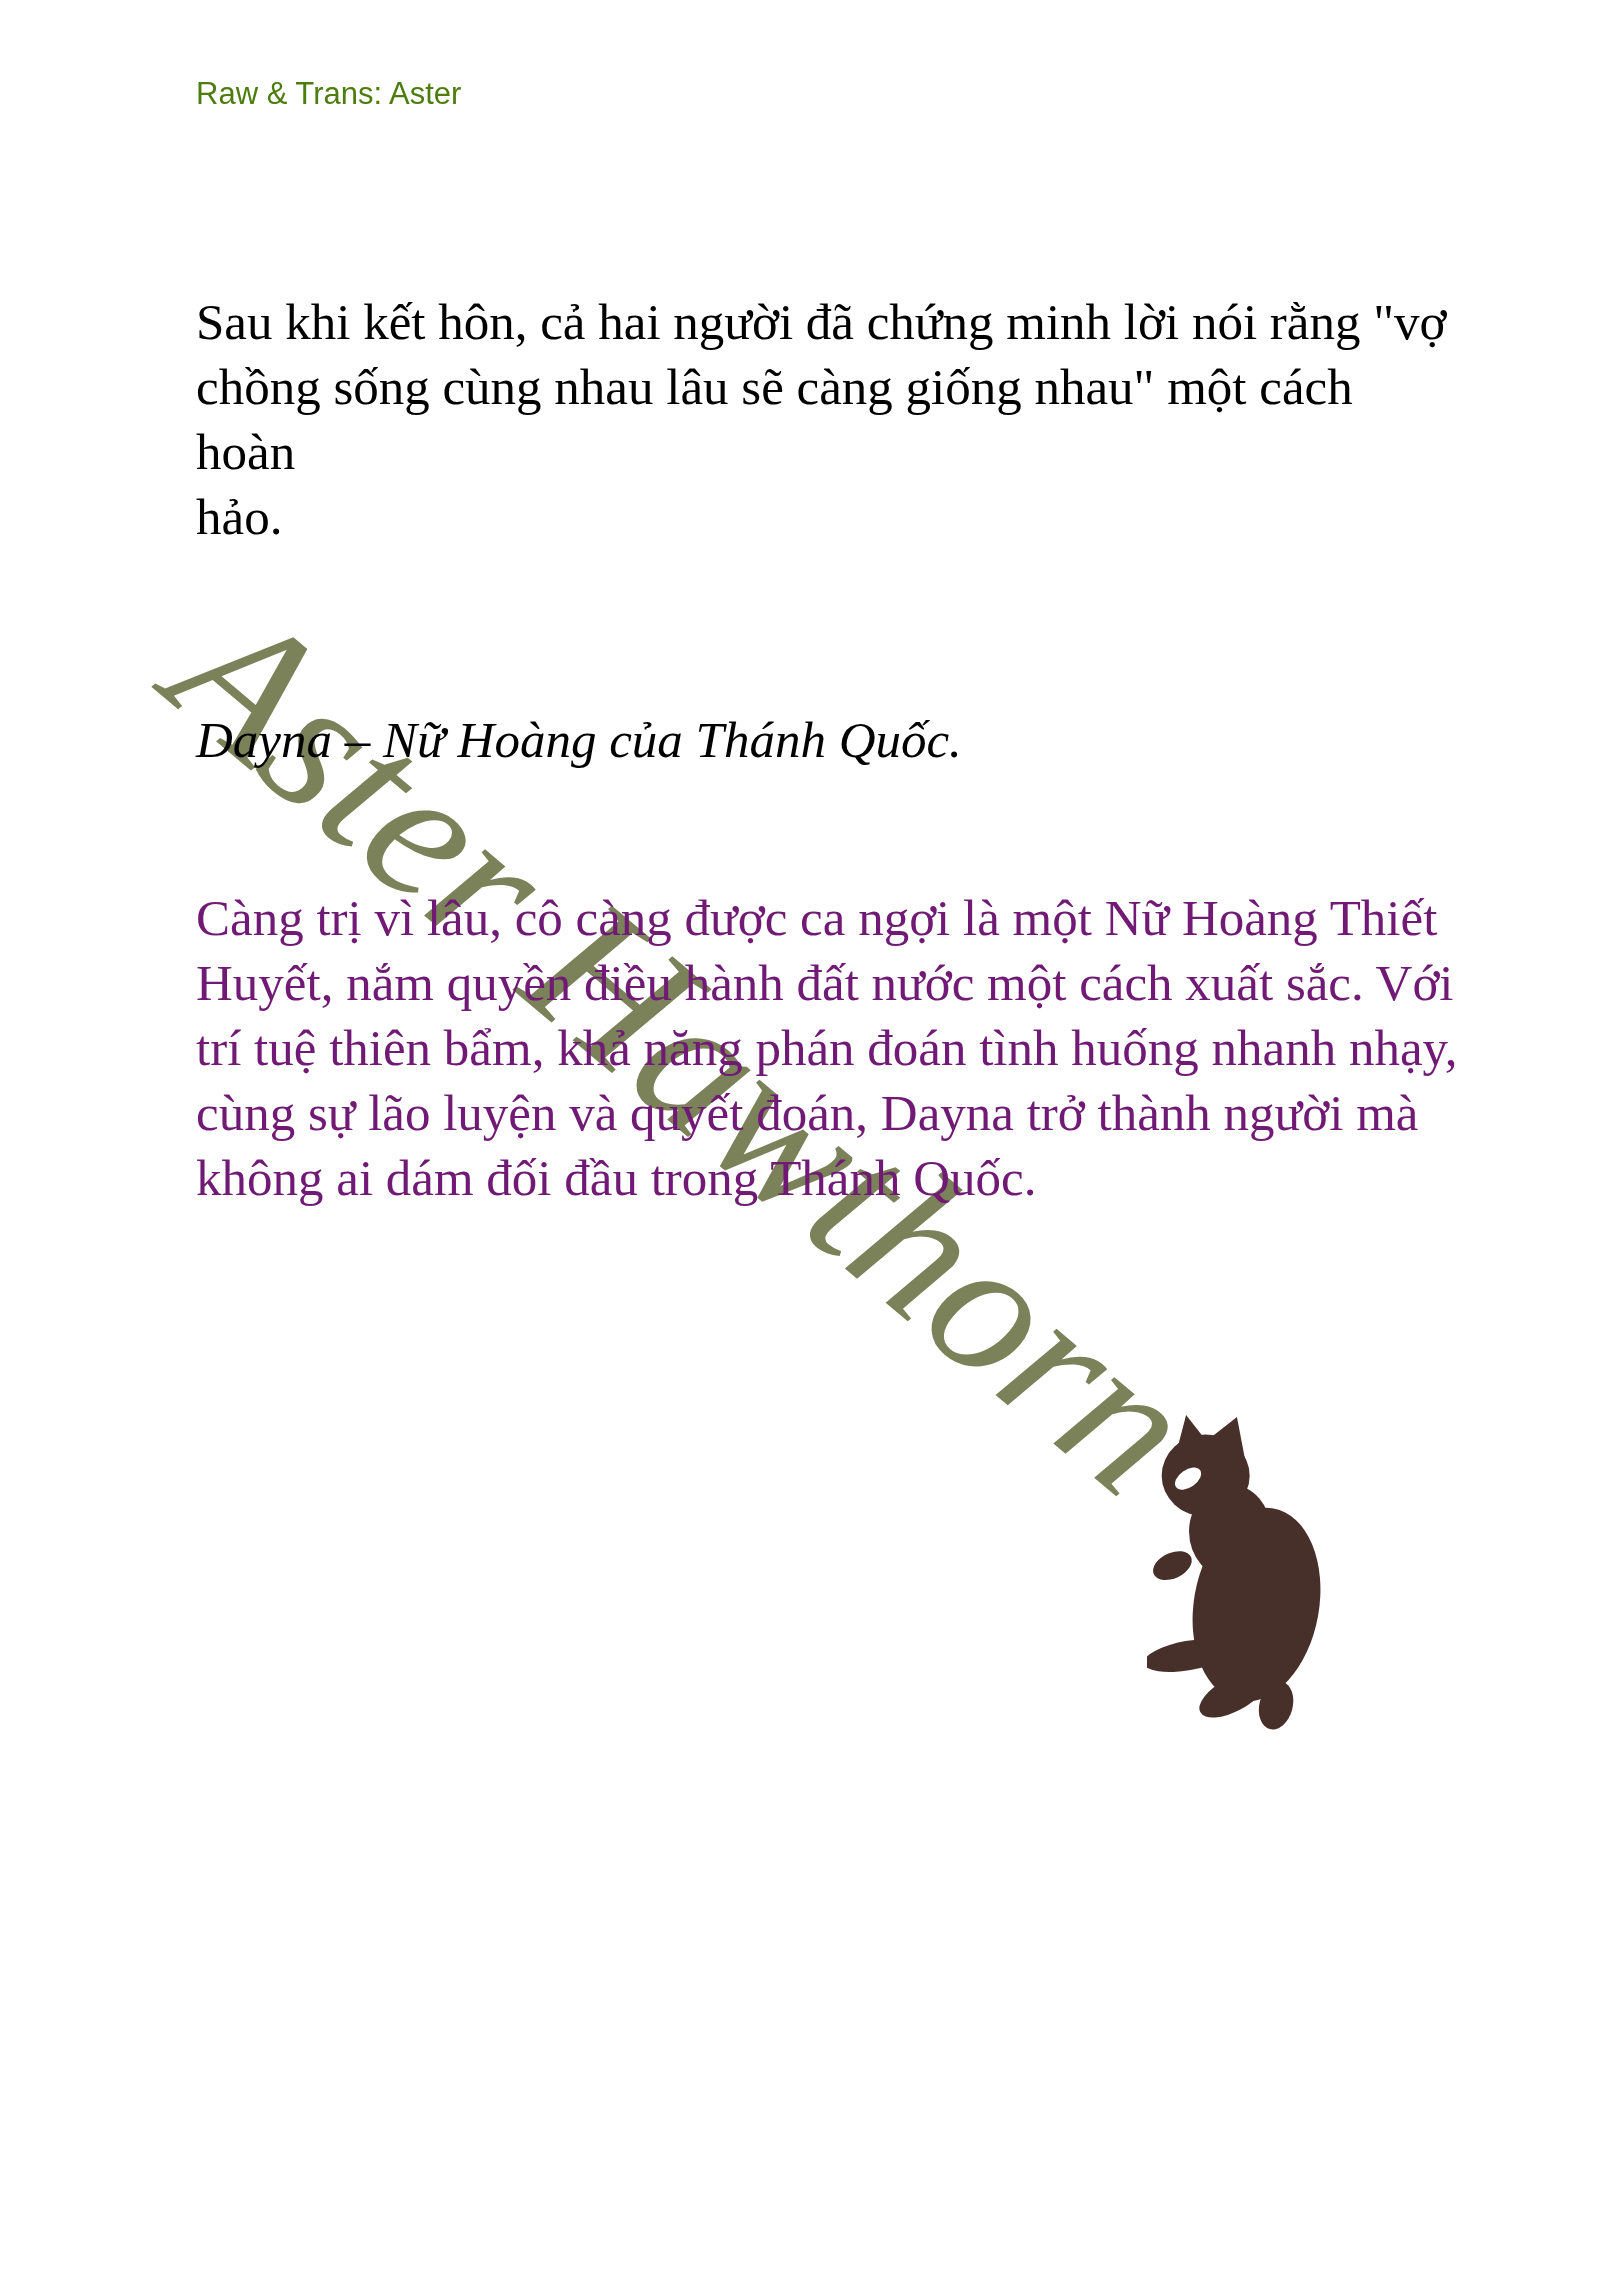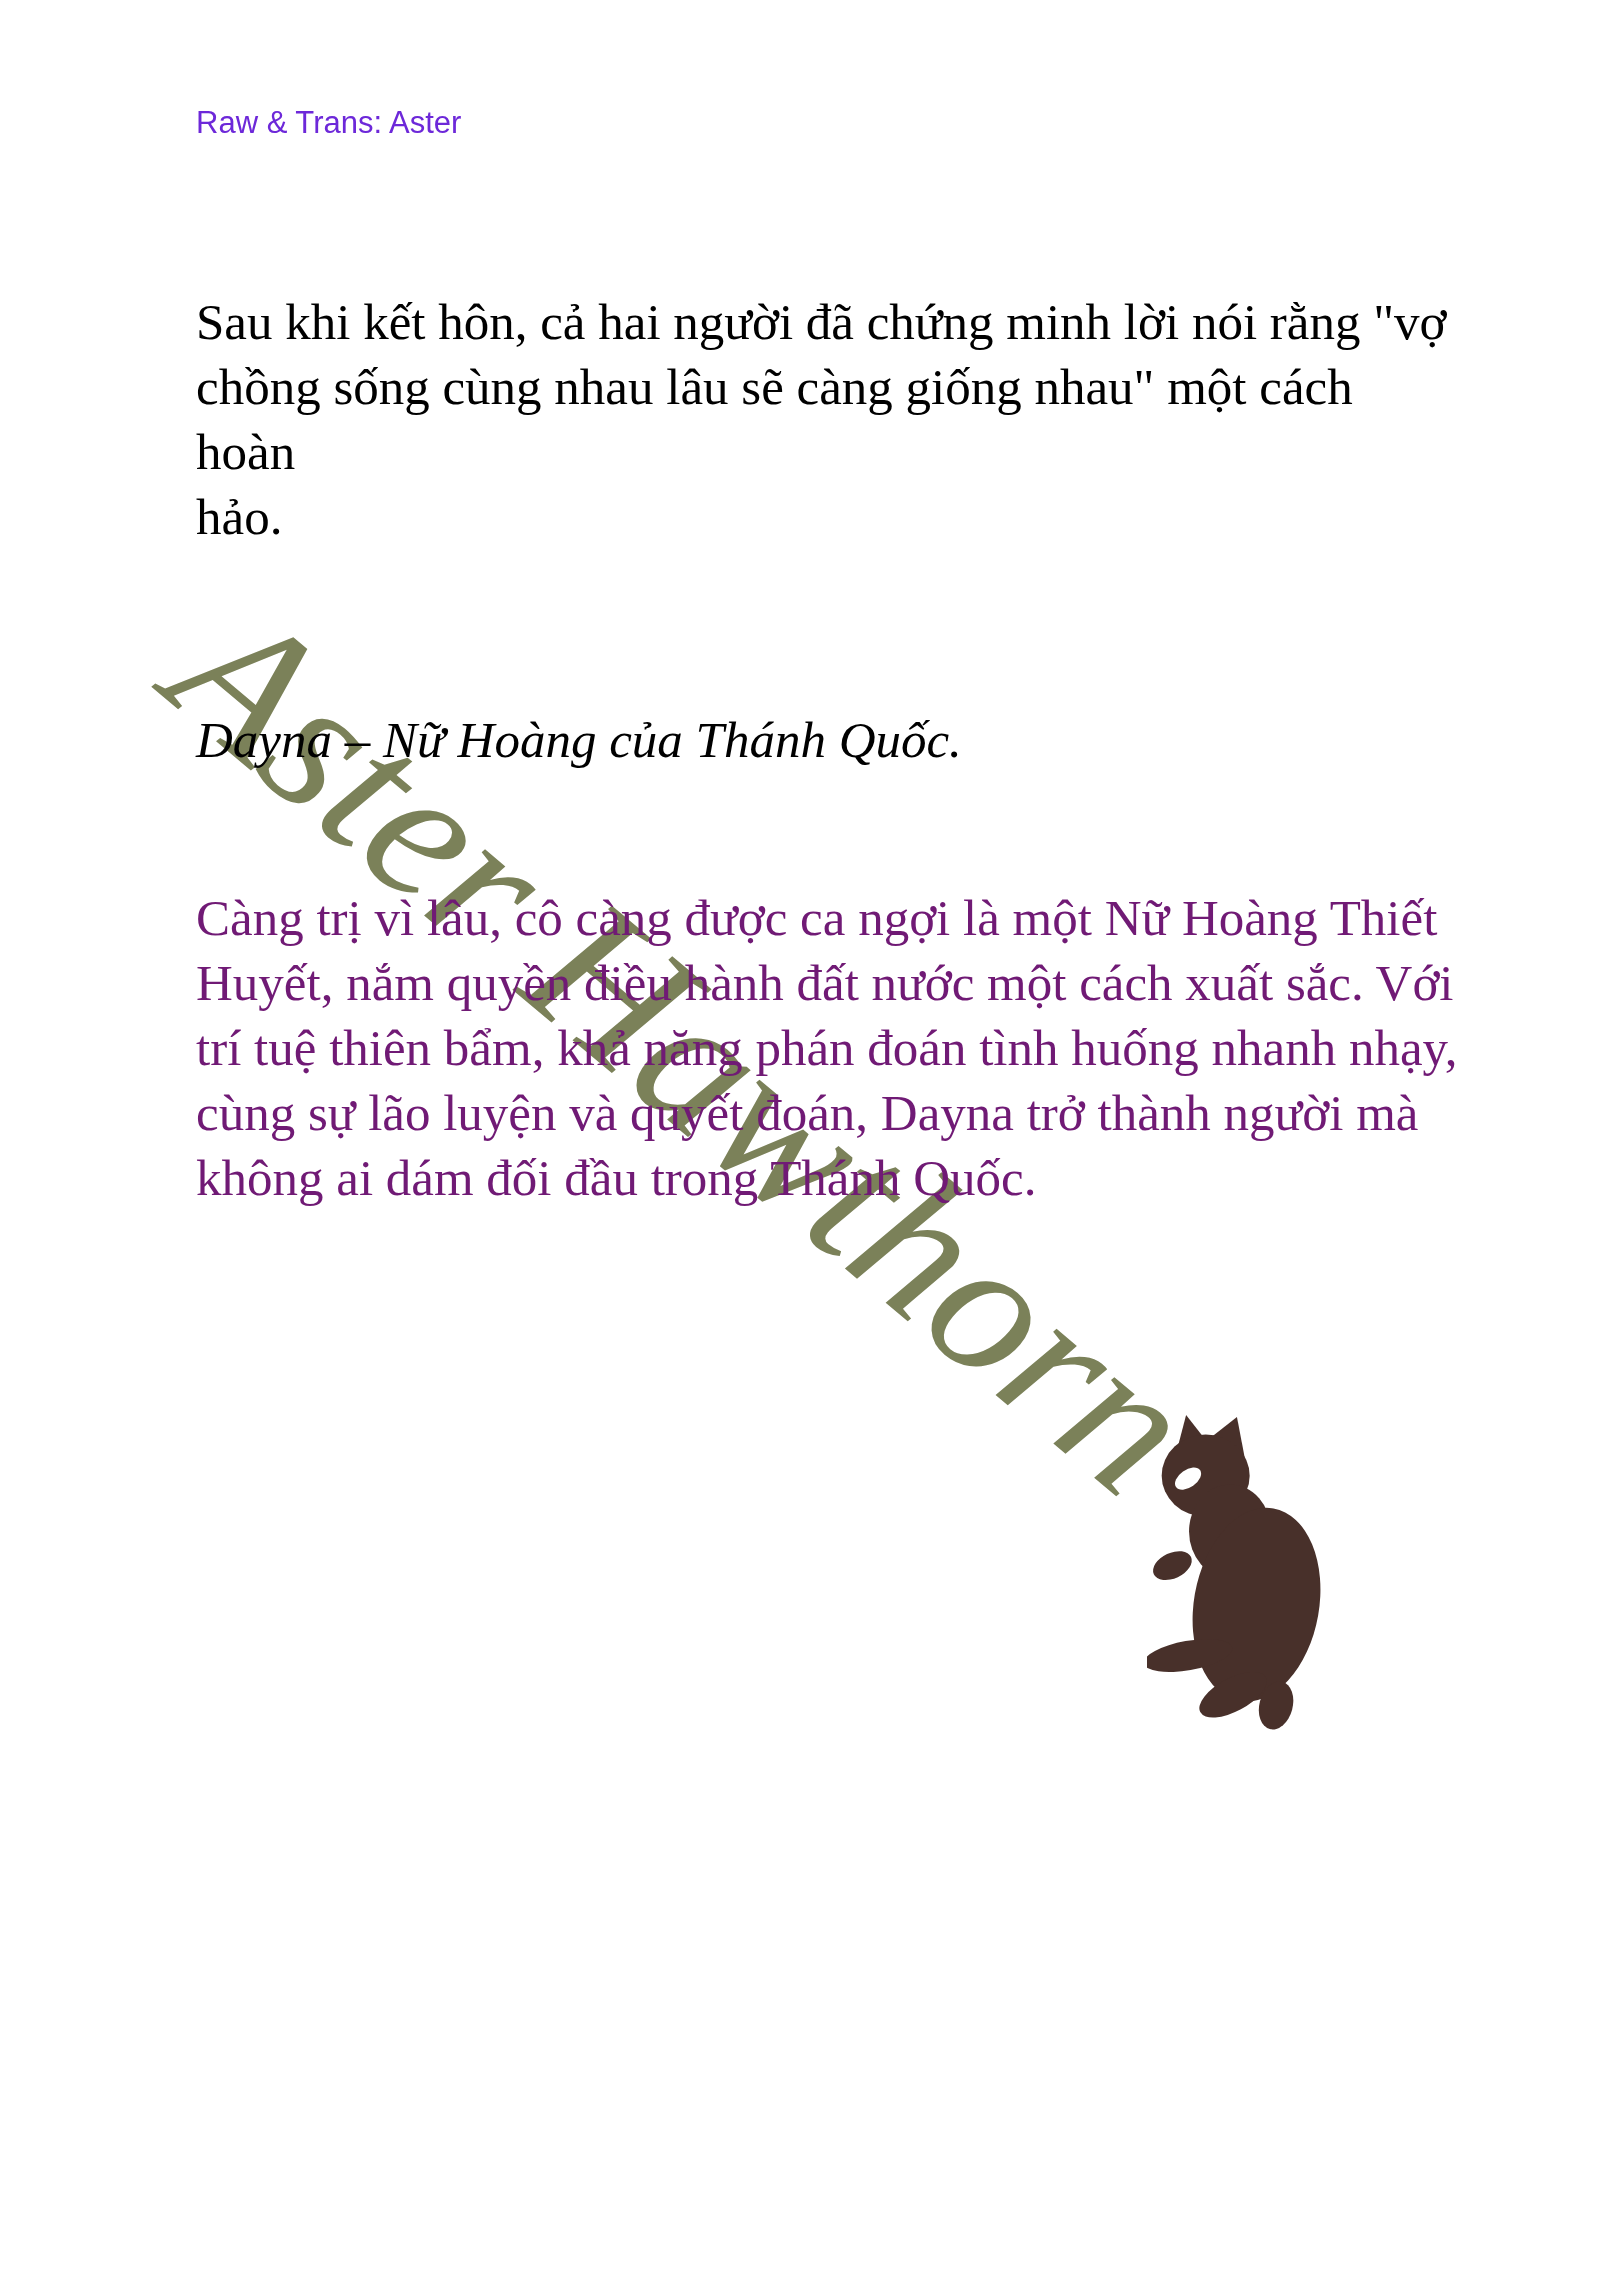--- a/index.html
+++ b/index.html
@@ -29,24 +29,24 @@
   #cat{
     position:absolute;
     left:1147px;top:1409px;
     width:176px;height:323px;
     z-index:2;
   }
   
   .textlayer{z-index:3;}
   .credit{
     position:absolute;
-    left:196px;top:105px;
+    left:196px;top:76px;
     font-family:"Liberation Sans","DejaVu Sans",sans-serif;
     font-size:31px;
-    color:#6d28d9;
+    color:#4d7c0f;
     white-space:pre-line;
   }
   .para{
     position:absolute;
     left:196px;
     width:1264px;
     font-size:51px;
     line-height:65px;
     color:#000000;
     white-space:pre-line;

